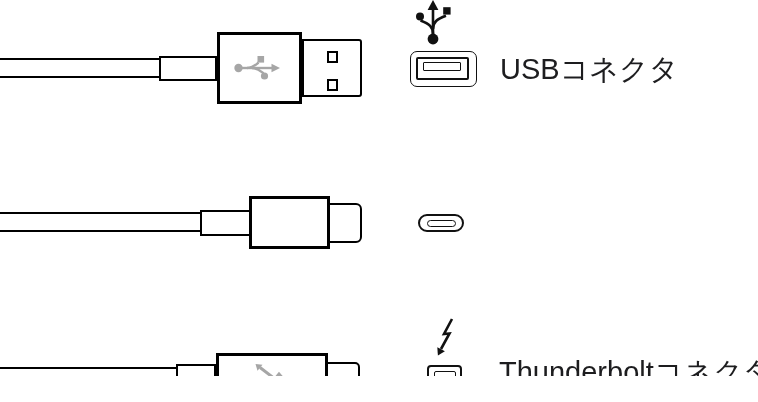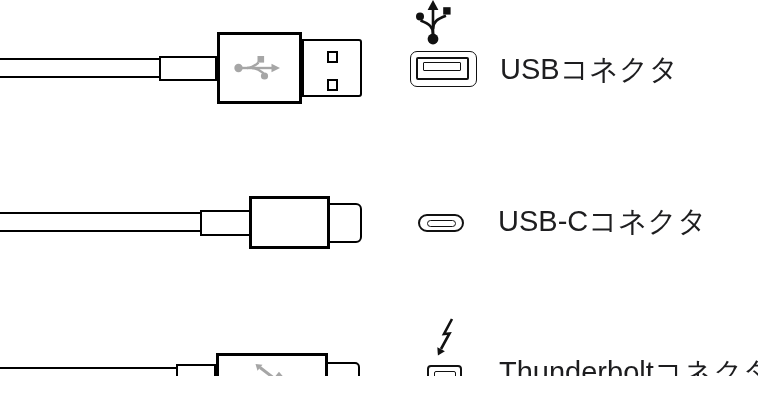--- a/index.html
+++ b/index.html
@@ -118,21 +118,20 @@
     <div class="part cord cord-2"></div>
     <div class="part relief relief-2"></div>
     <div class="part tip-2"></div>
     <div class="part body body-2"></div>
   </div>
 
   <div class="part port-c-outer">
     <div class="port-c-slot"></div>
   </div>
 
-  <div class="label label-2">USB-Cコネクタ</div>
 
   <div>
     <div class="part cord cord-3"></div>
     <div class="part relief relief-3"></div>
     <div class="part tip-3"></div>
     <div class="part body body-3"></div>
     <svg class="symbol-svg tb-symbol-gray" width="38" height="22" viewBox="0 0 38 22">
       <g fill="#a6a6a6" stroke="#a6a6a6">
         <polyline points="33,17 27,10 23,15 8,3.5" fill="none" stroke-width="3"></polyline>
         <polygon points="3.5,0 10.5,0.8 5.5,6.8" stroke="none"></polygon>

